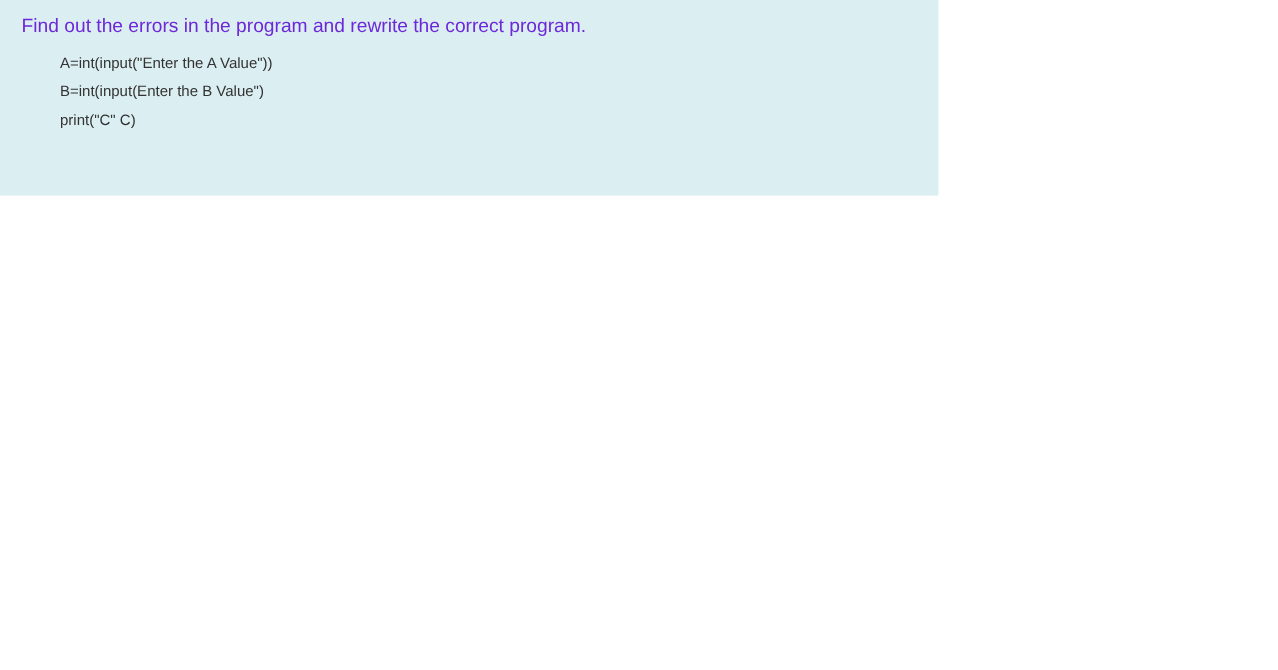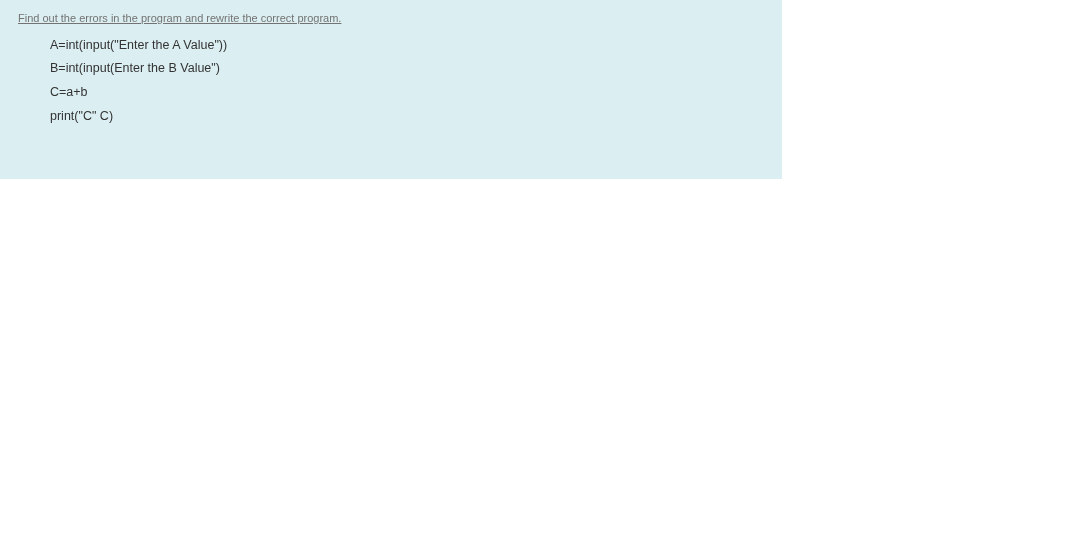--- a/index.html
+++ b/index.html
@@ -12,40 +12,38 @@
       background: #ffffff;
       width: 1065px;
       height: 558px;
     }
     .question-box {
       background-color: #dbeef1;
       width: 782px;
       padding: 10px 18px 50px 18px;
     }
     .question-text {
-      font-size: 11px;
-      color: #737373;
+      font-size: 16px;
+      color: #6d28d9;
       line-height: 1.6;
-      text-decoration: underline;
     }
     .code-block {
       padding-left: 32px;
       margin-top: 6px;
     }
     .code-line {
       font-size: 12.5px;
       color: #333;
       line-height: 1.9;
       font-family: 'Segoe UI', Tahoma, Geneva, Verdana, sans-serif;
     }
   </style>
 </head>
 <body>
 
 <div class="question-box">
   <div class="question-text">Find out the errors in the program and rewrite the correct program.</div>
   <div class="code-block">
     <div class="code-line">A=int(input("Enter the A Value"))</div>
     <div class="code-line">B=int(input(Enter the B Value")</div>
-    <div class="code-line">C=a+b</div>
     <div class="code-line">print("C" C)</div>
   </div>
 </div>
 
 </body></html>

